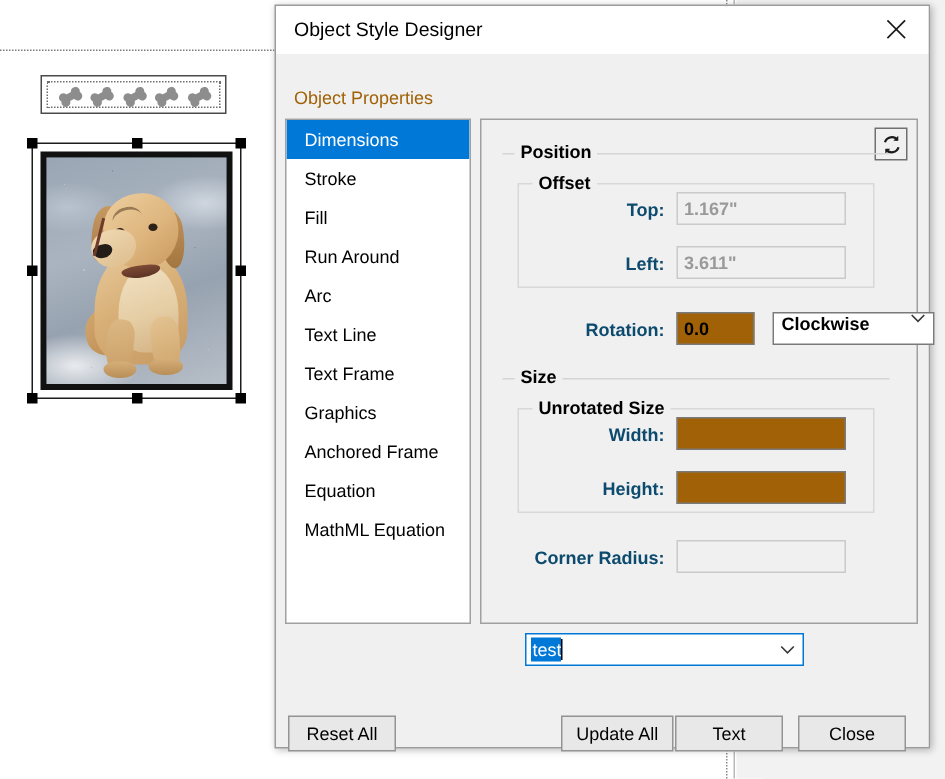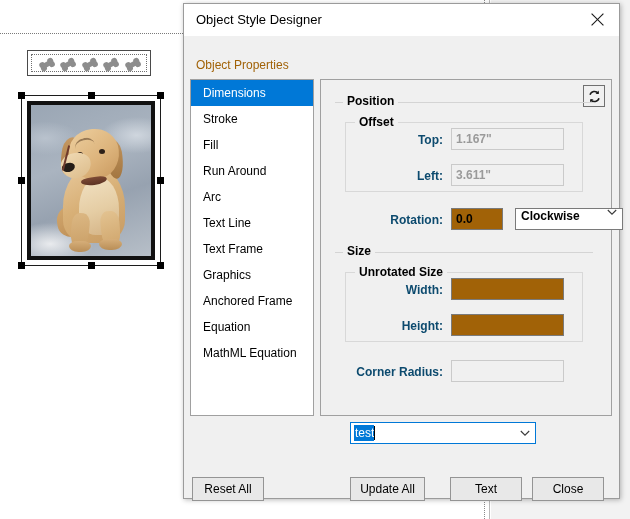--- a/index.html
+++ b/index.html
@@ -661,17 +661,17 @@
       <span id="object-style-caret"></span>
       <span style="flex:1"></span>
       <span class="combo-arrow">
         <svg width="10" height="7" viewBox="0 0 10 7" aria-hidden="true">
           <path d="M0.8 1 L5 5.2 L9.2 1" fill="none" stroke="#3a3a3a" stroke-width="1.1"></path>
         </svg>
       </span>
     </div>
 
     <div class="dlg-button" style="left:8px;   top:441px; width:72px;">Reset All</div>
-    <div class="dlg-button" style="left:166px; top:441px; width:75px;">Update All</div>
+    <div class="dlg-button" style="left:190px; top:441px; width:75px;">Update All</div>
     <div class="dlg-button" style="left:266px; top:441px; width:72px;">Text</div>
     <div class="dlg-button" style="left:348px; top:441px; width:72px;">Close</div>
   </div>
 </div>
 
 </body></html>

